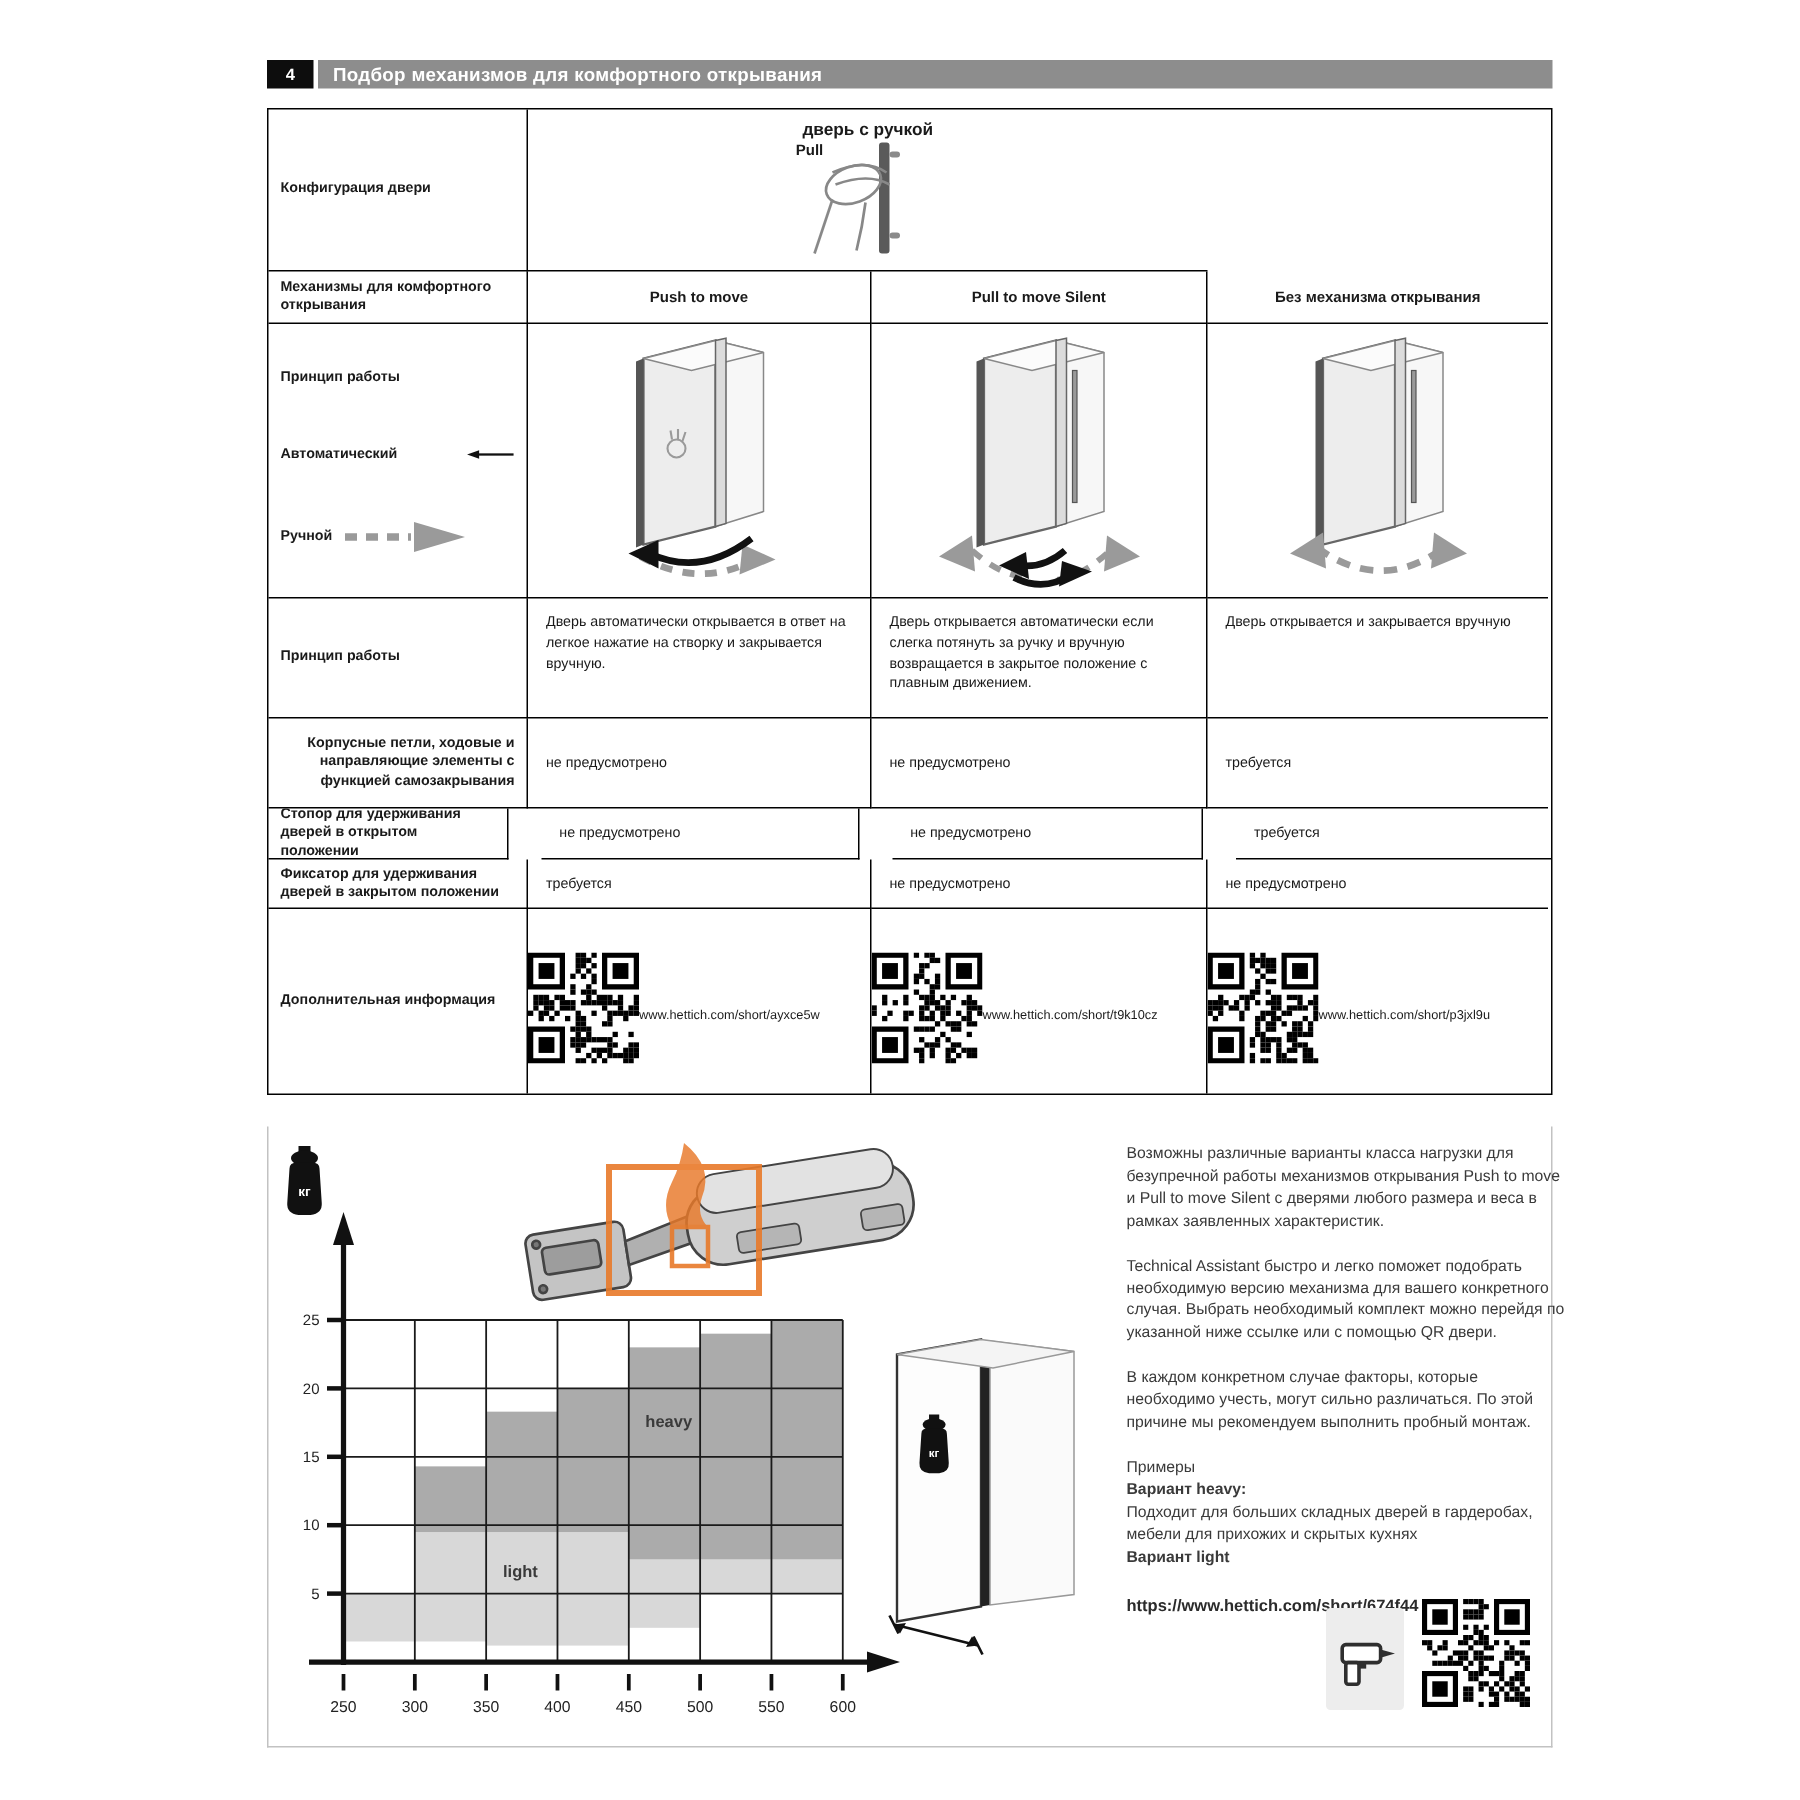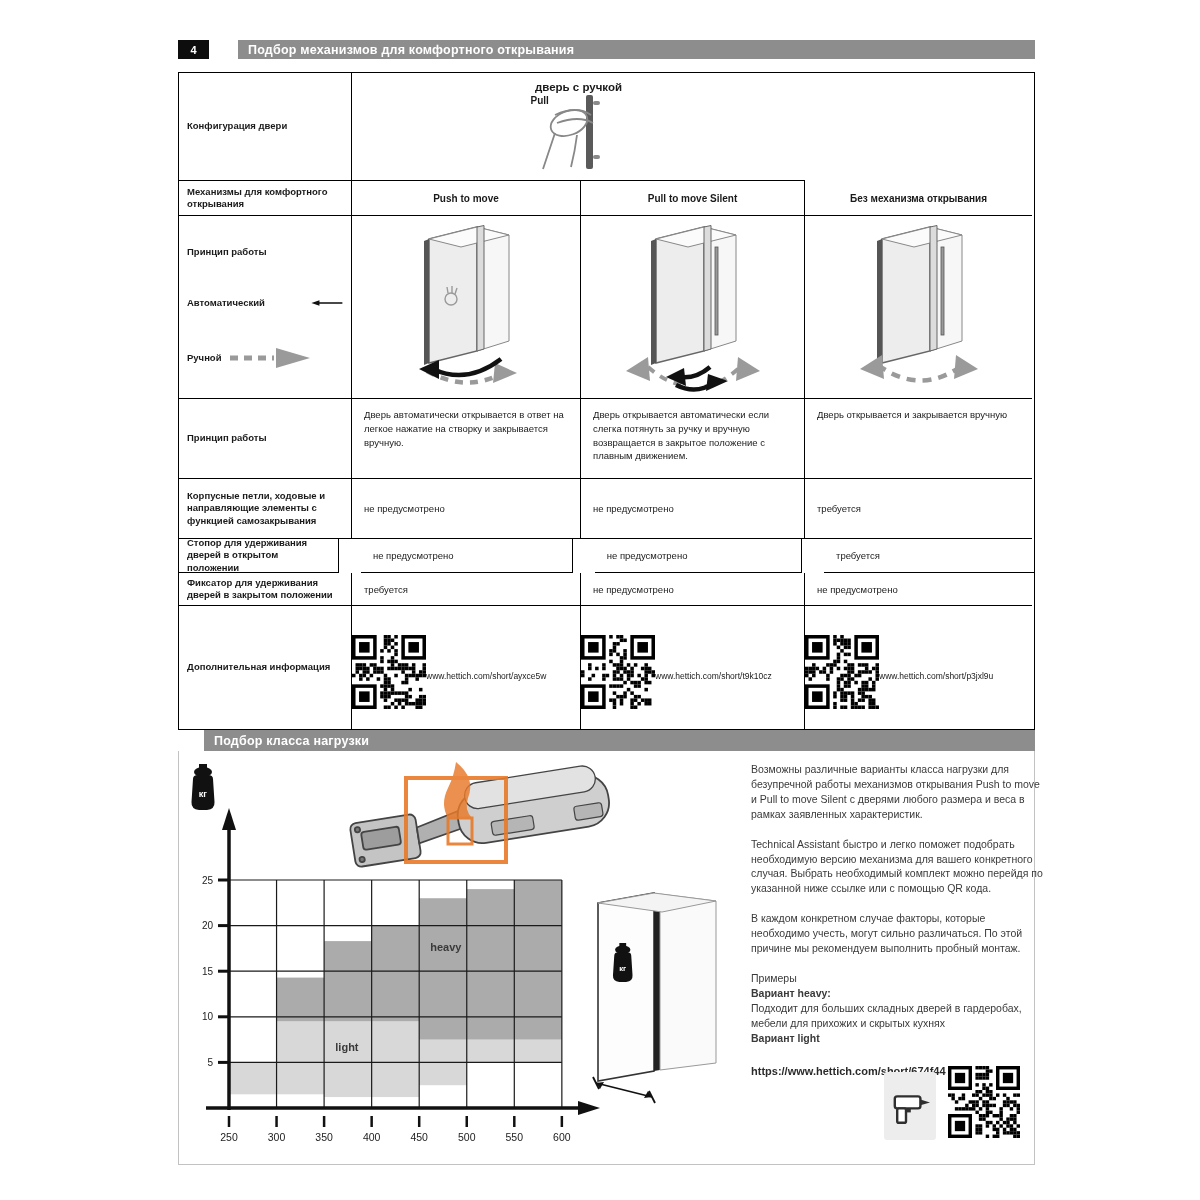--- a/index.html
+++ b/index.html
@@ -5,21 +5,21 @@
   html,body{margin:0;padding:0;width:1200px;height:1200px;background:#fff;
     font-family:"Liberation Sans","DejaVu Sans",sans-serif;color:#1a1a1a;}
   .abs{position:absolute;}
   .page{position:absolute;left:0;top:0;width:1200px;height:1200px;background:#fff;overflow:hidden;}
 
   
   .secbar{position:absolute;left:178px;width:857px;display:flex;}
   .num-box{width:31px;height:19px;background:#0d0d0d;color:#fff;font-size:11px;font-weight:bold;
     display:flex;align-items:center;justify-content:center;}
   .bar{flex:1;background:#8d8d8d;color:#fff;font-size:12.5px;font-weight:600;
-    display:flex;align-items:center;padding-left:10px;letter-spacing:.2px;margin-left:26px;}
+    display:flex;align-items:center;padding-left:10px;letter-spacing:.2px;}
 
   
   .tbl{position:absolute;left:178px;top:72px;width:857px;border:1.5px solid #000;box-sizing:border-box;background:#fff;}
   .trow{display:flex;}
   .cell{box-sizing:border-box;border-right:1px solid #000;border-bottom:1px solid #000;position:relative;overflow:hidden;}
   .cell:last-child{border-right:none;}
   .trow:last-child .cell{border-bottom:none;}
   .lbl{width:173px;font-weight:bold;font-size:9.5px;line-height:1.3;padding:6px 8px;display:flex;flex-direction:column;justify-content:center;}
   .c2{width:229px;} .c3{width:224px;} .c4{width:227px;} .c34{width:453px;}
   .cen{display:flex;align-items:center;justify-content:center;}
@@ -171,21 +171,21 @@
       </div>
     </div>
 
     <div class="trow" style="height:80px;">
       <div class="cell lbl">Принцип работы</div>
       <div class="cell c2 celltext">Дверь автоматически открывается в ответ на легкое нажатие на створку и закрывается вручную.</div>
       <div class="cell c3 celltext">Дверь открывается автоматически если слегка потянуть за ручку и вручную возвращается в закрытое положение с плавным движением.</div>
       <div class="cell c4 celltext">Дверь открывается и закрывается вручную</div>
     </div>
 
-    <div class="trow" style="height:60px;">
+    <div class="trow" style="height:60px;text-align:right;">
       <div class="cell lbl">Корпусные петли, ходовые и направляющие элементы с функцией самозакрывания</div>
       <div class="cell c2 valtxt">не предусмотрено</div>
       <div class="cell c3 valtxt">не предусмотрено</div>
       <div class="cell c4 valtxt">требуется</div>
     </div>
 
     <div class="trow" style="height:34px;gap:22px;">
       <div class="cell lbl">Стопор для удерживания дверей в открытом положении</div>
       <div class="cell c2 valtxt">не предусмотрено</div>
       <div class="cell c3 valtxt">не предусмотрено</div>
@@ -605,23 +605,20 @@
               <rect x="0" y="42" width="21" height="21"></rect>
               <rect x="3" y="45" width="15" height="15" fill="#fff"></rect>
               <rect x="6" y="48" width="9" height="9"></rect>
             </g>
           </svg>
         <div class="urltxt">www.hettich.com/short/p3jxl9u</div>
       </div>
     </div>
   </div>
 
-  <div class="secbar" style="top:730px;height:21px;">
-    <div class="bar">Подбор класса нагрузки</div>
-  </div>
   <div class="s2box"></div>
 
   <svg id="chart-svg" class="abs" style="left:182px;top:756px;z-index:5;" width="560" height="400" viewBox="0 0 560 400">
     <use href="#weight" x="6" y="8"></use>
   <rect x="47" y="306.4" width="47.55" height="31.920000000000016" fill="#d8d8d8"></rect>
       <rect x="94.55" y="265.36" width="47.55" height="72.95999999999998" fill="#d8d8d8"></rect>
       <rect x="142.1" y="265.36" width="47.55000000000001" height="75.69599999999997" fill="#d8d8d8"></rect>
       <rect x="189.65" y="265.36" width="47.54999999999998" height="75.69599999999997" fill="#d8d8d8"></rect>
       <rect x="237.2" y="283.6" width="47.55000000000001" height="45.599999999999966" fill="#d8d8d8"></rect>
       <rect x="284.75" y="283.6" width="47.55000000000001" height="22.799999999999955" fill="#d8d8d8"></rect>
@@ -704,21 +701,21 @@
       <line x1="8" y1="198" x2="64" y2="212"></line>
       <line x1="5" y1="192" x2="11" y2="204"></line>
       <line x1="61" y1="206" x2="67" y2="218"></line>
     </g>
     <polygon points="8,198 16,197 12,204" fill="#111"></polygon>
     <polygon points="64,212 56,213 60,206" fill="#111"></polygon>
   </svg>
 
   <div class="rightcol">
     <p>Возможны различные варианты класса нагрузки для безупречной работы механизмов открывания Push to move и Pull to move Silent с дверями любого размера и веса в рамках заявленных характеристик.</p>
-    <p>Technical Assistant быстро и легко поможет подобрать необходимую версию механизма для вашего конкретного случая. Выбрать необходимый комплект можно перейдя по указанной ниже ссылке или с помощью QR кода.</p>
+    <p>Technical Assistant быстро и легко поможет подобрать необходимую версию механизма для вашего конкретного случая. Выбрать необходимый комплект можно перейдя по указанной ниже ссылке или с помощью QR двери.</p>
     <p>В каждом конкретном случае факторы, которые необходимо учесть, могут сильно различаться. По этой причине мы рекомендуем выполнить пробный монтаж.</p>
     <div class="ex-line">Примеры</div>
     <div class="ex-line bold">Вариант heavy:</div>
     <div class="ex-line">Подходит для больших складных дверей в гардеробах, мебели для прихожих и скрытых кухнях</div>
     <div class="ex-line bold">Вариант light</div>
     <a class="biglink" href="#">https://www.hettich.com/short/674f44</a>
   </div>
 
   <div class="drillbox">
     <svg width="40" height="42" viewBox="0 0 50 52">

